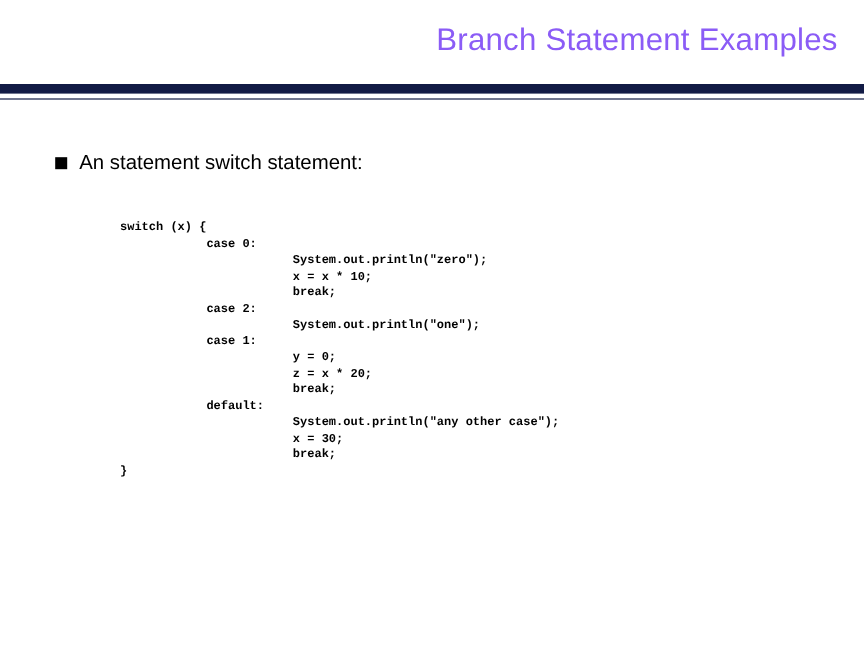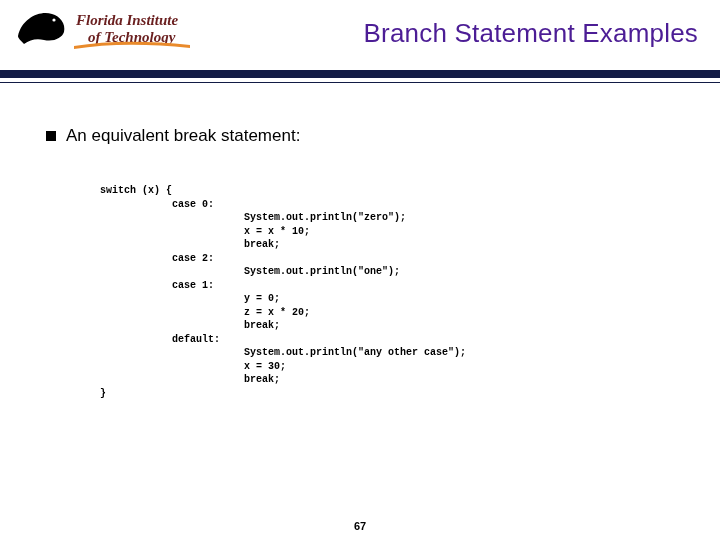--- a/index.html
+++ b/index.html
@@ -1,76 +1,61 @@
 <!DOCTYPE html>
 <html><head>
 <meta charset="utf-8">
 <style>
   * { margin: 0; padding: 0; box-sizing: border-box; }
   html, body { width: 720px; height: 540px; background: #fff; font-family: Arial, Helvetica, sans-serif; color: #000; }
   .slide { width: 720px; height: 540px; position: relative; background: #fff; }
   .header { position: relative; height: 64px; padding: 6px 20px 0 16px; }
   .logo { position: absolute; left: 14px; top: 4px; width: 180px; height: 48px; }
   .logo svg { width: 100%; height: 100%; }
-  .title { position: absolute; right: 22px; top: 18px; font-size: 26px; letter-spacing: 0.2px; color: #4c1d95; font-family: Arial, Helvetica, sans-serif; }
+  .title { position: absolute; right: 22px; top: 18px; font-size: 26px; letter-spacing: 0.2px; color: #8b5cf6; font-family: Arial, Helvetica, sans-serif; }
   .rule { position: absolute; left: 0; top: 70px; width: 720px; height: 10px; }
   .rule .thick { position: absolute; top: 0; left: 0; right: 0; height: 8px; background: #121b45; }
   .rule .thin { position: absolute; top: 12px; left: 0; right: 0; height: 1px; background: #121b45; }
   .body { position: absolute; left: 0; top: 100px; right: 0; bottom: 26px; padding: 20px 46px 0 46px; }
   .bullet-row { display: flex; align-items: center; gap: 10px; margin-top: 6px; }
   .bullet-mark { width: 10px; height: 10px; background: #000; display: inline-block; }
   .bullet-text { font-size: 17px; }
   .code { font-family: "Courier New", Courier, monospace; font-size: 10px; font-weight: bold; line-height: 1.35; white-space: pre; margin-top: 38px; margin-left: 54px; }
   .pagenum { position: absolute; left: 0; right: 0; bottom: 8px; text-align: center; font-size: 11px; font-weight: bold; }
 </style>
 </head>
 <body>
 
 <div class="slide">
   <div class="header">
-    <div class="logo">
-      <svg viewBox="0 0 180 48">
-
-        <g fill="#000">
-          <path d="M4 32 C8 14, 26 6, 38 10 C46 12, 52 20, 50 28 C48 34, 40 38, 30 36 C22 34, 16 36, 10 40 C6 36, 4 34, 4 32 Z"></path>
-          <circle cx="40" cy="16" r="1.6" fill="#fff"></circle>
-        </g>
-
-        <text x="62" y="21" font-family="Georgia, 'Times New Roman', serif" font-style="italic" font-weight="bold" font-size="15" fill="#6a1f1f">Florida Institute</text>
-        <text x="74" y="38" font-family="Georgia, 'Times New Roman', serif" font-style="italic" font-weight="bold" font-size="15" fill="#6a1f1f">of Technology</text>
-
-        <path d="M60 42 Q110 34, 176 41 L176 44 Q110 37, 60 45 Z" fill="#e98a2b"></path>
-      </svg>
-    </div>
     <div class="title">Branch Statement Examples</div>
   </div>
 
   <div class="rule">
     <div class="thick"></div>
     <div class="thin"></div>
   </div>
 
   <div class="body">
     <div class="bullet-row">
       <span class="bullet-mark"></span>
-      <span class="bullet-text">An equivalent break statement:</span>
+      <span class="bullet-text">An statement switch statement:</span>
     </div>
 
     <pre class="code" id="code-block">switch (x) {
             case 0:
                         System.out.println("zero");
                         x = x * 10;
                         break;
             case 2:
                         System.out.println("one");
             case 1:
                         y = 0;
                         z = x * 20;
                         break;
             default:
                         System.out.println("any other case");
                         x = 30;
                         break;
 }</pre>
   </div>
 
-  <div class="pagenum">67</div>
 </div>
 
 </body></html>

